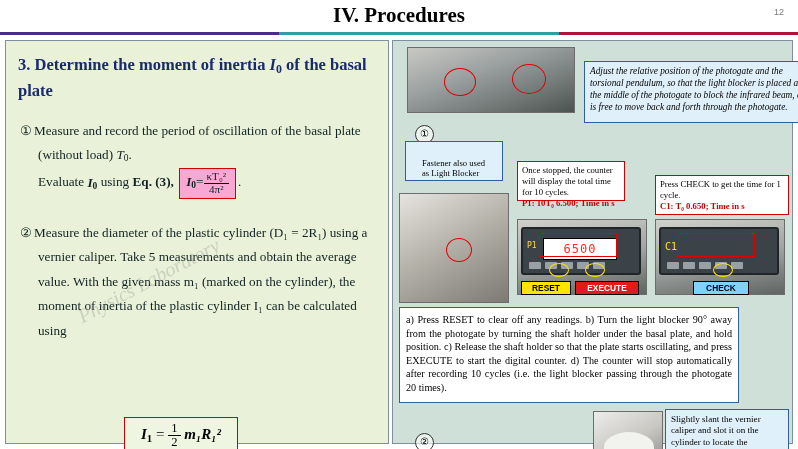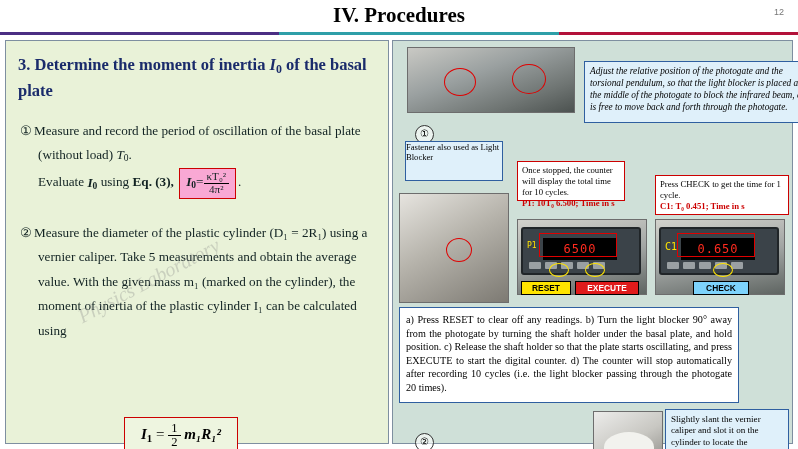--- a/index.html
+++ b/index.html
@@ -101,31 +101,31 @@
   .ph3{left:124px;top:178px;width:130px;height:76px;
     background:linear-gradient(170deg,#d2d2cc 0%,#a2a6a4 50%,#5f6562 100%);}
   .ph4{left:262px;top:178px;width:130px;height:76px;
     background:linear-gradient(170deg,#d2d2cc 0%,#a2a6a4 50%,#5f6562 100%);}
   .ph5{left:200px;top:370px;width:70px;height:54px;
     background:linear-gradient(150deg,#ececea 0%,#c8c7c2 55%,#8e8d88 100%);}
   .redcircle{position:absolute;border:1.6px solid #e00000;border-radius:50%;}
   .redrect{position:absolute;border:1.6px solid #e00000;}
   .fastener-box{
     left:12px;top:100px;width:98px;height:40px;background:#dff0fa;
-    border:1.4px solid #2f5fa0;font-size:8.6px;line-height:1.22;padding:0;
+    border:1.4px solid #2f5fa0;font-size:8.6px;line-height:1.22;padding:16px;
   }
   .meter{
     position:absolute;background:#3b4349;border:2px solid #202528;border-radius:3px;
     box-sizing:border-box;
   }
   .m1{left:128px;top:186px;width:120px;height:48px;}
   .m2{left:266px;top:186px;width:120px;height:48px;}
   .lcd{
     position:absolute;left:20px;top:9px;width:72px;height:20px;
-    background:#000000;border:1px solid #000;
+    background:#ffffff;border:1px solid #000;
     color:#ff2b1f;font-family:"DejaVu Sans Mono", monospace;font-size:12px;
     letter-spacing:1px;text-align:center;line-height:20px;
   }
   .meter-btns{position:absolute;left:6px;bottom:4px;display:flex;gap:4px;}
   .meter-btns span{width:12px;height:7px;background:#9aa0a3;border-radius:1px;display:block;}
   .ybtn{
     position:absolute;background:#7dd3fc;border:1.4px solid #000;
     font-size:8.4px;font-weight:bold;text-align:center;color:#000;
     font-family:"Liberation Sans", sans-serif;padding:1px 0;
   }
@@ -215,41 +215,40 @@
     <div class="photo ph2">
       <div class="redcircle" style="left:46px;top:44px;width:24px;height:22px;"></div>
     </div>
 
     <div class="infobox ib1">
       <div>Once stopped, the counter will display the total time for 10 cycles.</div>
       <div class="ib-red">P1: 10T₀       6.500; Time in s</div>
     </div>
     <div class="infobox ib2">
       <div>Press CHECK to get the time for 1 cycle.</div>
-      <div class="ib-red">C1: T₀        0.451; Time in s</div>
+      <div class="ib-red">C1: T₀        0.650; Time in s</div>
     </div>
 
     <div class="photo ph3"></div>
     <div class="photo ph4"></div>
 
     <div class="meter m1">
       <div class="lcd">6500</div>
       <div style="position:absolute;left:4px;top:12px;color:#ffe400;font-size:8px;font-family:'DejaVu Sans Mono',monospace;">P1</div>
       <div class="meter-btns">
           <span></span>
           <span></span>
           <span></span>
           <span></span>
           <span></span>
         </div>
     </div>
     <div class="redrect" style="left:146px;top:192px;width:76px;height:22px;"></div>
 
     <div class="meter m2">
-      <div class="lcd">0.650</div>
       <div style="position:absolute;left:4px;top:12px;color:#ffe400;font-size:10px;font-family:'DejaVu Sans Mono',monospace;">C1</div>
       <div class="meter-btns">
           <span></span>
           <span></span>
           <span></span>
           <span></span>
           <span></span>
         </div>
     </div>
     <div class="redrect" style="left:284px;top:192px;width:76px;height:22px;"></div>

